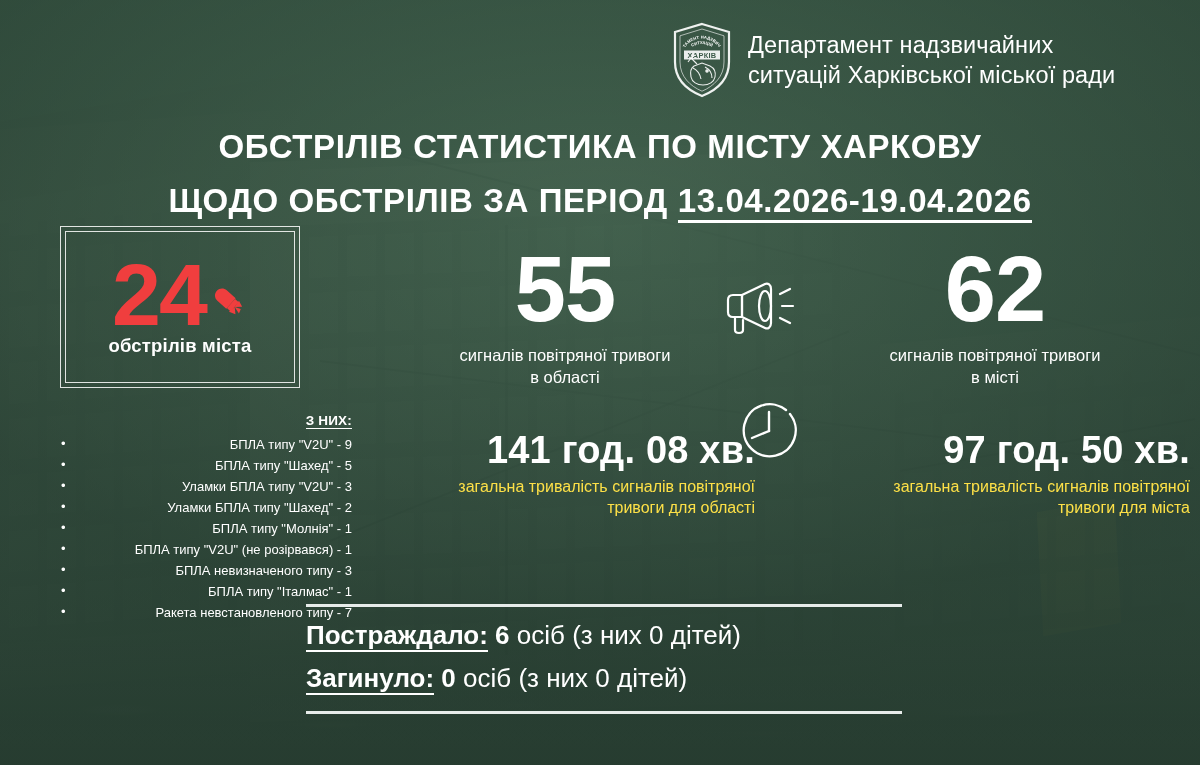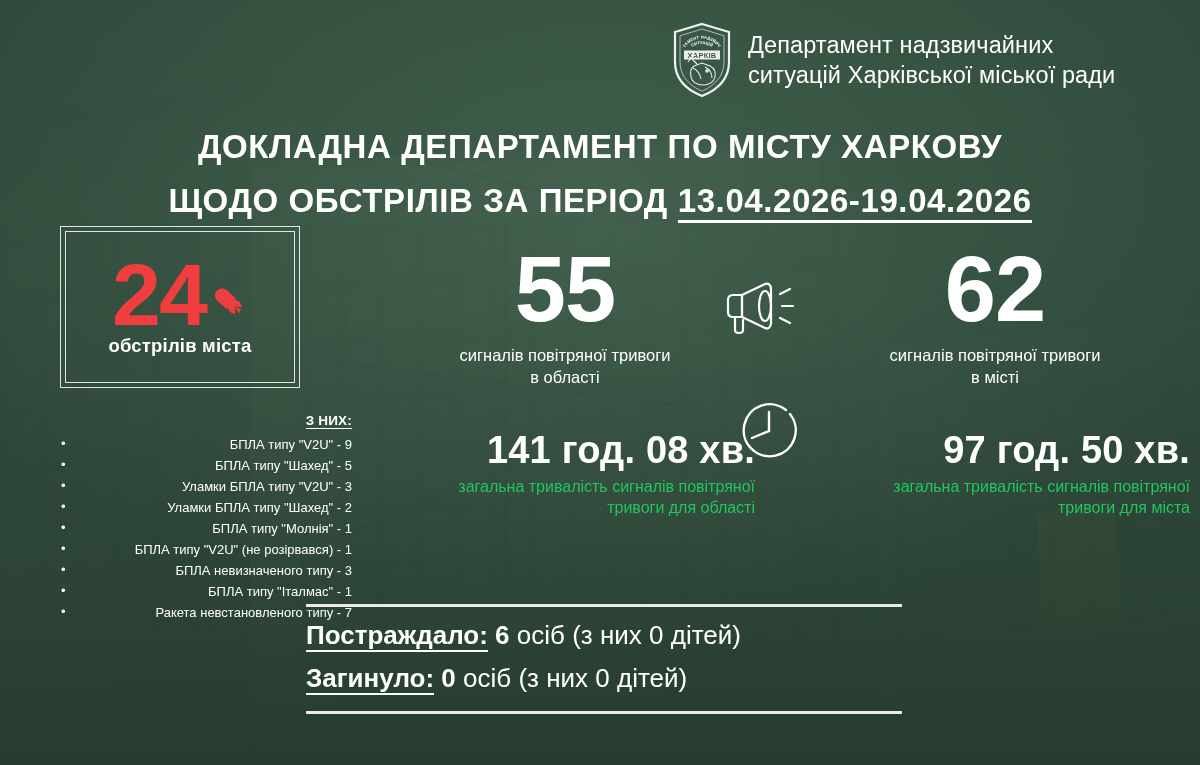--- a/index.html
+++ b/index.html
@@ -178,21 +178,21 @@
   #stat-misto  { left:835px; top:243px; width:320px; }
 
   .megaphone { position:absolute; left:718px; top:272px; width:82px; height:72px; }
 
   
   .dur { position:absolute; text-align:right; }
   .dur .val {
     font-size:38px; font-weight:700; color:#fff; line-height:1.08; letter-spacing:.2px;
   }
   .dur .cap {
-    font-size:16px; line-height:1.32; color:#22c55e; margin-top:5px; font-weight:400;
+    font-size:16px; line-height:1.32; color:#fde047; margin-top:5px; font-weight:400;
   }
   #dur-oblast { left:355px; top:430px; width:400px; }
   #dur-misto  { left:790px; top:430px; width:400px; }
 
   .clock { position:absolute; left:738px; top:400px; width:62px; height:62px; }
 
   
   .divider {
     position:absolute; left:306px; width:596px; height:3px;
     background:#e7ecea;
@@ -262,21 +262,21 @@
             <path d="M25 42 L19 36 M19 36 L16 40 M19 36 L23 33"></path>
             <circle cx="35" cy="49" r="1.2" fill="#ffffff"></circle>
           </g>
         </svg>
       </span>
       <span class="brand-text">Департамент надзвичайних
 ситуацій Харківської міської ради</span>
     </div>
 
     <div class="title">
-      <span class="l1">ДОКЛАДНА ДЕПАРТАМЕНТ ПО МІСТУ ХАРКОВУ</span>
+      <span class="l1">ОБСТРІЛІВ СТАТИСТИКА ПО МІСТУ ХАРКОВУ</span>
       <span class="l2"><span>ЩОДО ОБСТРІЛІВ ЗА ПЕРІОД </span><span class="period">13.04.2026-19.04.2026</span></span>
     </div>
 
     <div class="redbox">
       <div class="redbox-inner">
         <div class="big24">
           <span class="num">24</span>
           <span class="bomb">
             <svg viewBox="0 0 42 42" width="42" height="42">
               <g fill="#f03e3e" transform="rotate(42 21 21)">

